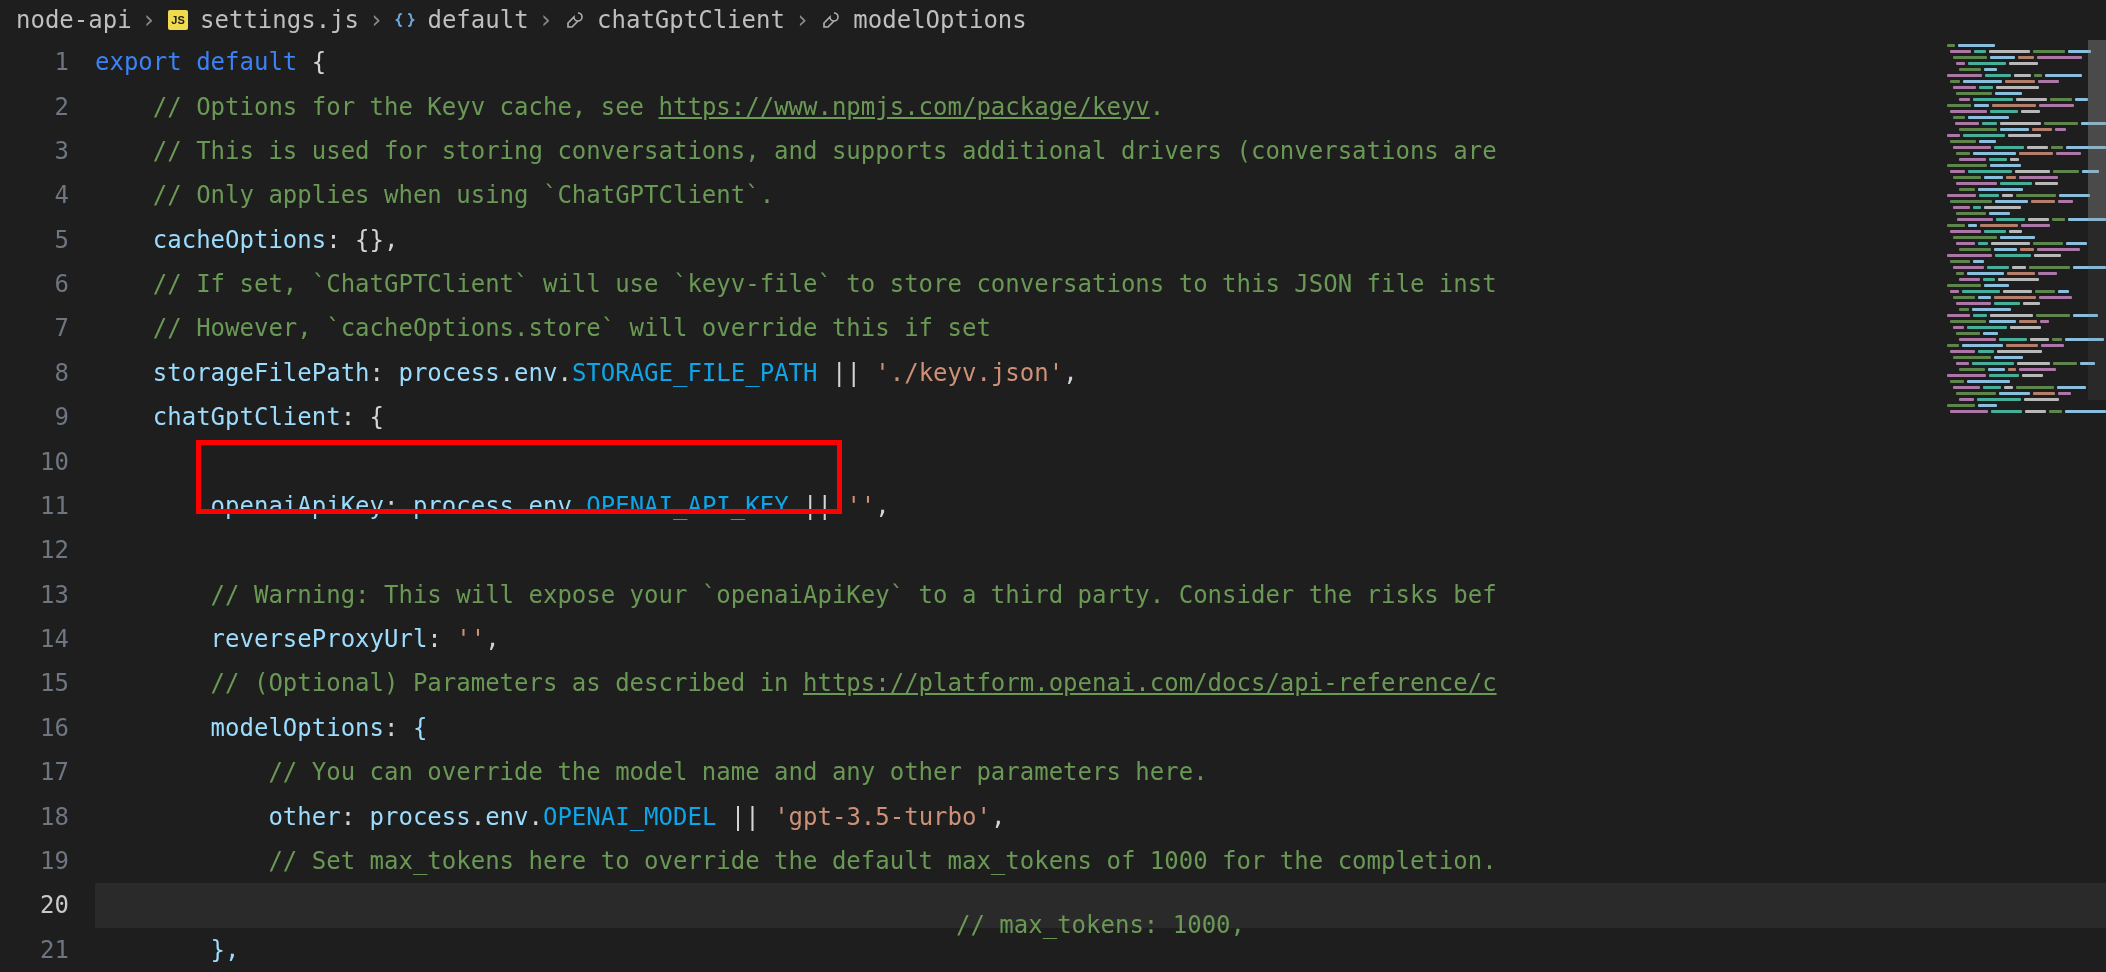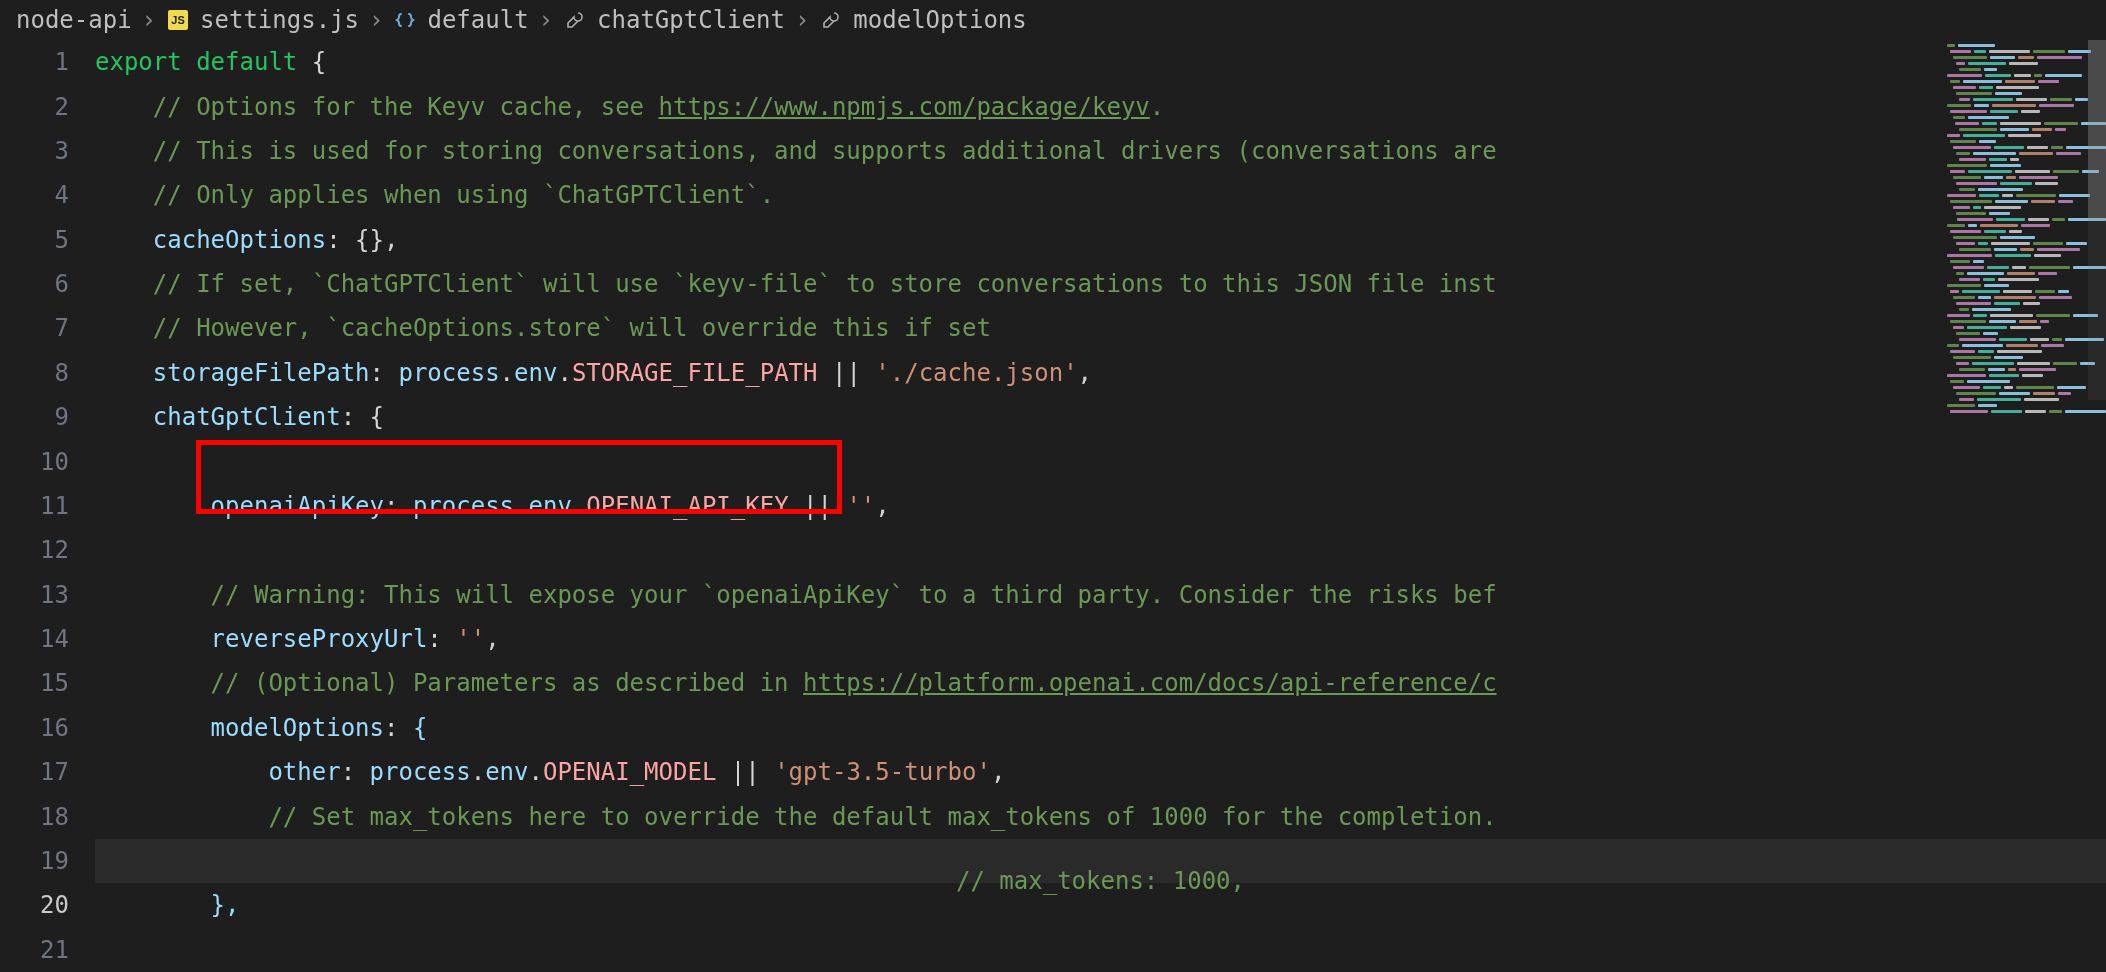--- a/index.html
+++ b/index.html
@@ -59,24 +59,24 @@
   
   .cursor-block {
     display: inline-block;
     width: 14px;
     height: 30px;
     background: #aeafad;
     vertical-align: middle;
     margin-left: -1px;
   }
   
-  .kw  { color: #22c55e; }
+  .kw  { color: #3b82f6; }
   .obj { color: #9cdcfe; }
   .prop{ color: #9cdcfe; }
-  .var { color: #fca5a5; }
+  .var { color: #0ea5e9; }
   .str { color: #ce9178; }
   .cmt { color: #6a9955; }
   .punc{ color: #d4d4d4; }
   .id  { color: #9cdcfe; }
   .link{ text-decoration: underline; }
   
   .redbox {
     position: absolute;
     border: 5px solid #ff0000;
     pointer-events: none;
@@ -195,38 +195,39 @@
     <div class="row"><span>    </span><span class="cmt">// This is used for storing conversations, and supports additional drivers (conversations are</span></div>
 
     <div class="row"><span>    </span><span class="cmt">// Only applies when using `ChatGPTClient`.</span></div>
 
     <div class="row"><span>    </span><span class="prop">cacheOptions</span><span class="punc">:</span><span class="punc"> {}</span><span class="punc">,</span></div>
 
     <div class="row"><span>    </span><span class="cmt">// If set, `ChatGPTClient` will use `keyv-file` to store conversations to this JSON file inst</span></div>
 
     <div class="row"><span>    </span><span class="cmt">// However, `cacheOptions.store` will override this if set</span></div>
 
-    <div class="row"><span>    </span><span class="prop">storageFilePath</span><span class="punc">:</span><span> </span><span class="id">process</span><span class="punc">.</span><span class="id">env</span><span class="punc">.</span><span class="var">STORAGE_FILE_PATH</span><span class="punc"> || </span><span class="str">'./cache.json'</span><span class="punc">,</span></div>
+    <div class="row"><span>    </span><span class="prop">storageFilePath</span><span class="punc">:</span><span> </span><span class="id">process</span><span class="punc">.</span><span class="id">env</span><span class="punc">.</span><span class="var">STORAGE_FILE_PATH</span><span class="punc"> || </span><span class="str">'./keyv.json'</span><span class="punc">,</span></div>
 
     <div class="row"><span>    </span><span class="prop">chatGptClient</span><span class="punc">:</span><span class="punc"> {</span></div>
 
     <div class="row"><span>        </span></div>
 
     <div class="row"><span>        </span><span class="prop">openaiApiKey</span><span class="punc">:</span><span> </span><span class="id">process</span><span class="punc">.</span><span class="id">env</span><span class="punc">.</span><span class="var">OPENAI_API_KEY</span><span class="punc"> || </span><span class="str">''</span><span class="punc">,</span></div>
 
     <div class="row"><span>        </span></div>
 
     <div class="row"><span>        </span><span class="cmt">// Warning: This will expose your `openaiApiKey` to a third party. Consider the risks bef</span></div>
 
     <div class="row"><span>        </span><span class="prop">reverseProxyUrl</span><span class="punc">:</span><span> </span><span class="str">''</span><span class="punc">,</span></div>
 
     <div class="row"><span>        </span><span class="cmt">// (Optional) Parameters as described in </span><span class="cmt link">https://platform.openai.com/docs/api-reference/c</span></div>
 
     <div class="row"><span>        </span><span class="prop">modelOptions</span><span class="punc">:</span><span class="obj"> {</span></div>
 
+    <div class="row"><span>            </span><span class="cmt">// You can override the model name and any other parameters here.</span></div>
 
     <div class="row"><span>            </span><span class="prop">other</span><span class="punc">:</span><span> </span><span class="id">process</span><span class="punc">.</span><span class="id">env</span><span class="punc">.</span><span class="var">OPENAI_MODEL</span><span class="punc"> || </span><span class="str">'gpt-3.5-turbo'</span><span class="punc">,</span></div>
 
     <div class="row"><span>            </span><span class="cmt">// Set max_tokens here to override the default max_tokens of 1000 for the completion.</span></div>
 
     <div class="row highlight-row"><span>            </span><span class="cmt">// max_tokens: 1000,</span><span class="cursor-block"></span></div>
 
     <div class="row"><span>        </span><span class="obj">},</span></div>
 
     <div class="redbox" style="top:400px; left:101px; width:646px; height:74px;"></div>

